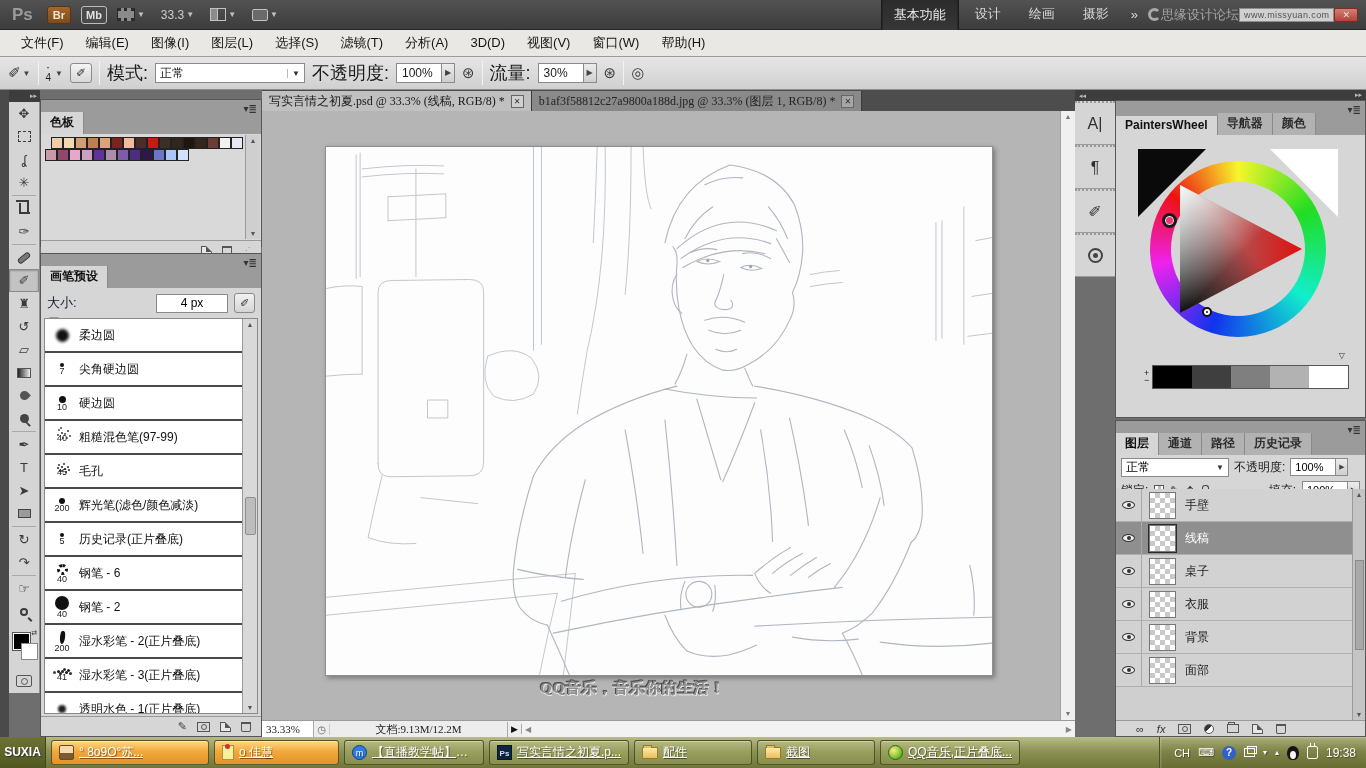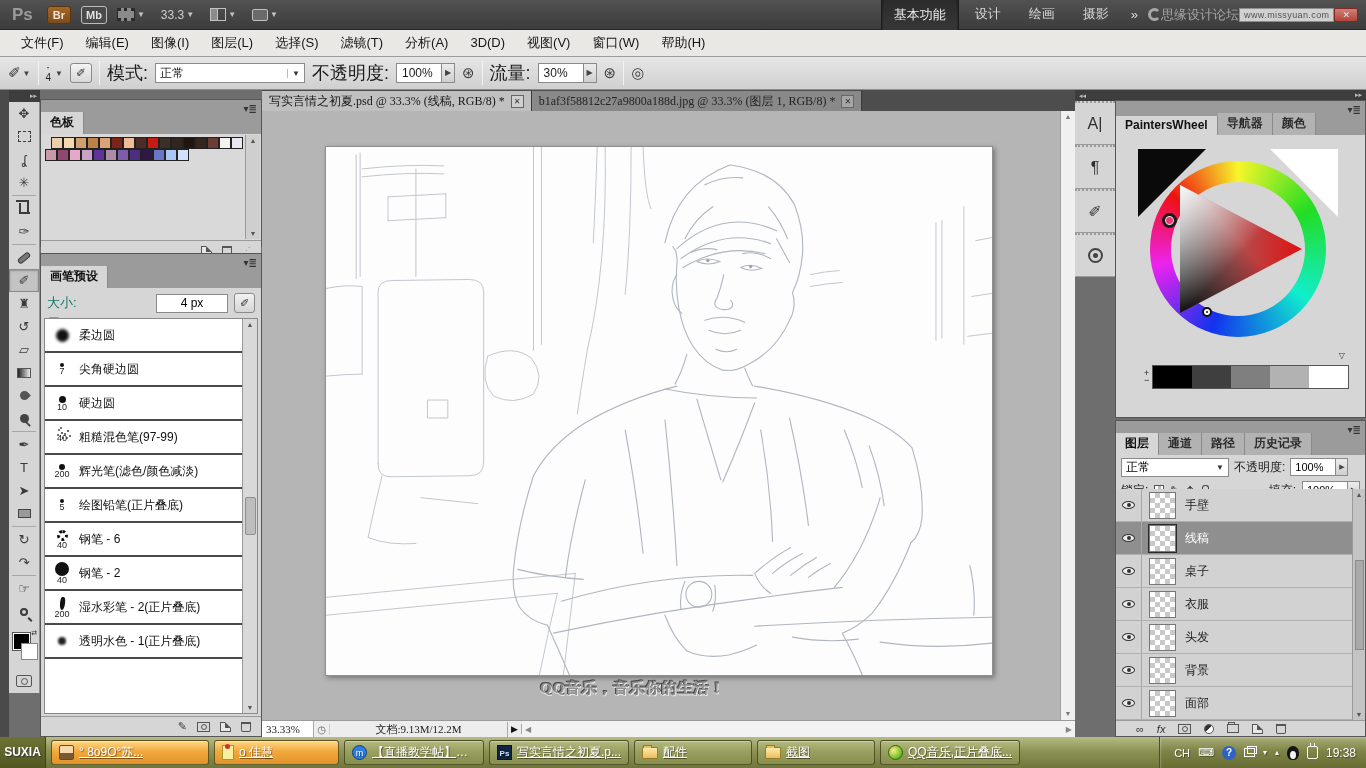--- a/index.html
+++ b/index.html
@@ -113,21 +113,21 @@
     align-items:center; font-size:7px; color:#555; padding:2px 0; }
   .panel-foot { height:20px; border-top:1px solid #9a9a9a; display:flex; align-items:center;
     justify-content:flex-end; gap:10px; padding-right:10px; background:#d6d6d6; }
   .ic-newdoc { width:11px; height:10px; background:#e8e8e8; border:1px solid #555; position:relative; }
   .ic-newdoc::after { content:''; position:absolute; right:-1px; top:-1px; border:3px solid #d6d6d6;
     border-left-color:#555; border-bottom-color:#555; }
   .ic-trash { width:10px; height:10px; border:1px solid #555; border-top:2px solid #555; border-radius:0 0 2px 2px; }
   .grip { font-size:8px; color:#888; letter-spacing:1px; }
 
   .bp-sizebar { display:flex; align-items:center; padding:5px 6px 0; gap:6px; }
-  .bp-sizelabel { font-size:13px; color:#0f766e; }
+  .bp-sizelabel { font-size:13px; color:#0f172a; }
   .bp-sizebox { margin-left:auto; width:72px; height:19px; background:#fff; border:1px solid #8a8a8a;
     font-size:12px; text-align:center; line-height:17px; }
   .bp-toggle { width:21px; height:20px; background:linear-gradient(#f2f2f2,#d4d4d4); border:1px solid #8a8a8a;
     border-radius:3px; font-size:11px; text-align:center; line-height:18px; color:#333; }
   .bp-slider { position:relative; height:12px; margin:3px 10px 2px 8px; }
   .bp-slider .track { position:absolute; left:0; right:0; top:6px; height:1px; background:#777; }
   .bp-slider .thumb { position:absolute; left:0; top:1px; width:0; height:0;
     border-left:5px solid transparent; border-right:5px solid transparent; border-top:9px solid #9a9a9a; }
   .bp-list { position:absolute; left:3px; right:3px; top:64px; bottom:22px; background:#fff;
     border:1px solid #8a8a8a; overflow:hidden; }
@@ -585,31 +585,38 @@
               </div>
               <div class="bp-row">
                 <span class="bp-icon">
                   <i class="d-speckle"></i>
                   <span class="bp-num">40</span>
                 </span>
                 <span class="bp-name">粗糙混色笔(97-99)</span>
               </div>
               <div class="bp-row">
                 <span class="bp-icon">
+                  <i class="d-speckle2"></i>
+                  <span class="bp-num">45</span>
+                </span>
+                <span class="bp-name">毛孔</span>
+              </div>
+              <div class="bp-row">
+                <span class="bp-icon">
                   <i class="d-dot200"></i>
                   <span class="bp-num">200</span>
                 </span>
                 <span class="bp-name">辉光笔(滤色/颜色减淡)</span>
               </div>
               <div class="bp-row">
                 <span class="bp-icon">
                   <i class="d-tiny"></i>
                   <span class="bp-num">5</span>
                 </span>
-                <span class="bp-name">绘图铅笔(正片叠底)</span>
+                <span class="bp-name">历史记录(正片叠底)</span>
               </div>
               <div class="bp-row">
                 <span class="bp-icon">
                   <i class="d-ring"></i>
                   <span class="bp-num">40</span>
                 </span>
                 <span class="bp-name">钢笔 - 6</span>
               </div>
               <div class="bp-row">
                 <span class="bp-icon">
@@ -617,20 +624,27 @@
                   <span class="bp-num">40</span>
                 </span>
                 <span class="bp-name">钢笔 - 2</span>
               </div>
               <div class="bp-row">
                 <span class="bp-icon">
                   <i class="d-blob"></i>
                   <span class="bp-num">200</span>
                 </span>
                 <span class="bp-name">湿水彩笔 - 2(正片叠底)</span>
+              </div>
+              <div class="bp-row">
+                <span class="bp-icon">
+                  <i class="d-scatter"></i>
+                  <span class="bp-num">41</span>
+                </span>
+                <span class="bp-name">湿水彩笔 - 3(正片叠底)</span>
               </div>
               <div class="bp-row">
                 <span class="bp-icon">
                   <i class="d-softsm"></i>
                 </span>
                 <span class="bp-name">透明水色 - 1(正片叠底)</span>
               </div>
             </div>
           <div class="bp-scroll">
               <span>▲</span>
@@ -847,27 +861,20 @@
                 <span class="eye"></span>
               </span>
               <span class="layer-thumb"></span>
               <span class="layer-name">衣服</span>
             </div>
             <div class="layer-row">
               <span class="eye-box">
                 <span class="eye"></span>
               </span>
               <span class="layer-thumb"></span>
-              <span class="layer-name">头发</span>
-            </div>
-            <div class="layer-row">
-              <span class="eye-box">
-                <span class="eye"></span>
-              </span>
-              <span class="layer-thumb"></span>
               <span class="layer-name">背景</span>
             </div>
             <div class="layer-row">
               <span class="eye-box">
                 <span class="eye"></span>
               </span>
               <span class="layer-thumb"></span>
               <span class="layer-name">面部</span>
             </div>
           </div>

